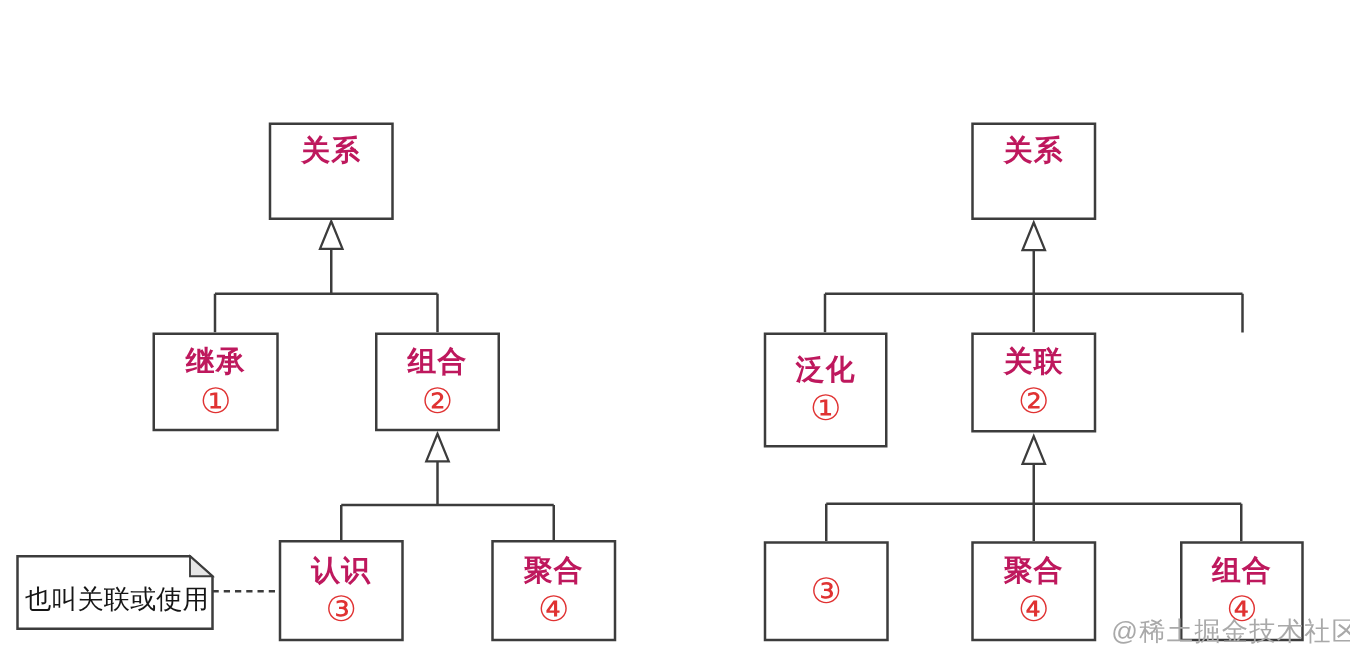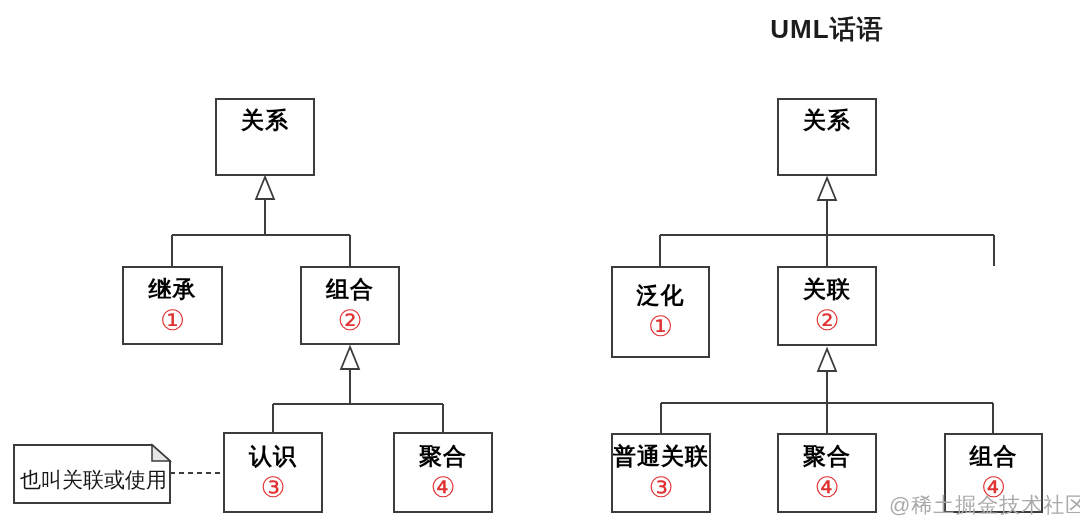--- a/index.html
+++ b/index.html
@@ -26,21 +26,21 @@
     background:#ffffff;
     border:2px solid #3c3c3c;
     display:flex;
     flex-direction:column;
     align-items:center;
     justify-content:center;
   }
   .node .label{
     font-size:23px;
     font-weight:bold;
-    color:#000000;
+    color:#be185d;
     line-height:30px;
     letter-spacing:1px;
     white-space:nowrap;
   }
   .node .num{
     font-size:28px;
     line-height:34px;
     height:34px;
     color:#e03232;
     font-weight:normal;
@@ -105,21 +105,20 @@
     </g>
     <g>
       <line class="ln" x1="827" y1="371" x2="827" y2="433"></line>
       <line class="ln" x1="661" y1="403" x2="993" y2="403"></line>
       <line class="ln" x1="661" y1="403" x2="661" y2="433"></line>
       <line class="ln" x1="993" y1="403" x2="993" y2="433"></line>
       <polygon class="tri" points="827,349 818,371 836,371"></polygon>
     </g>
   </svg>
 
-  <div class="title" style="left:677px;top:12px;width:300px;">UML话语</div>
 
   <div class="node" style="left:215px;top:98px;width:100px;height:78px;">
     <span class="label">关系</span>
     <span class="num"></span>
   </div>
   <div class="node" style="left:122px;top:266px;width:101px;height:79px;">
     <span class="label">继承</span>
     <span class="num">①</span>
   </div>
   <div class="node" style="left:300px;top:266px;width:100px;height:79px;">
@@ -143,21 +142,20 @@
   </div>
   <div class="node" style="left:611px;top:266px;width:99px;height:92px;">
     <span class="label">泛化</span>
     <span class="num">①</span>
   </div>
   <div class="node" style="left:777px;top:266px;width:100px;height:80px;">
     <span class="label">关联</span>
     <span class="num">②</span>
   </div>
   <div class="node" style="left:611px;top:433px;width:100px;height:80px;">
-    <span class="label">普通关联</span>
     <span class="num">③</span>
   </div>
   <div class="node" style="left:777px;top:433px;width:100px;height:80px;">
     <span class="label">聚合</span>
     <span class="num">④</span>
   </div>
   <div class="node" style="left:944px;top:433px;width:99px;height:80px;">
     <span class="label">组合</span>
     <span class="num">④</span>
   </div>

